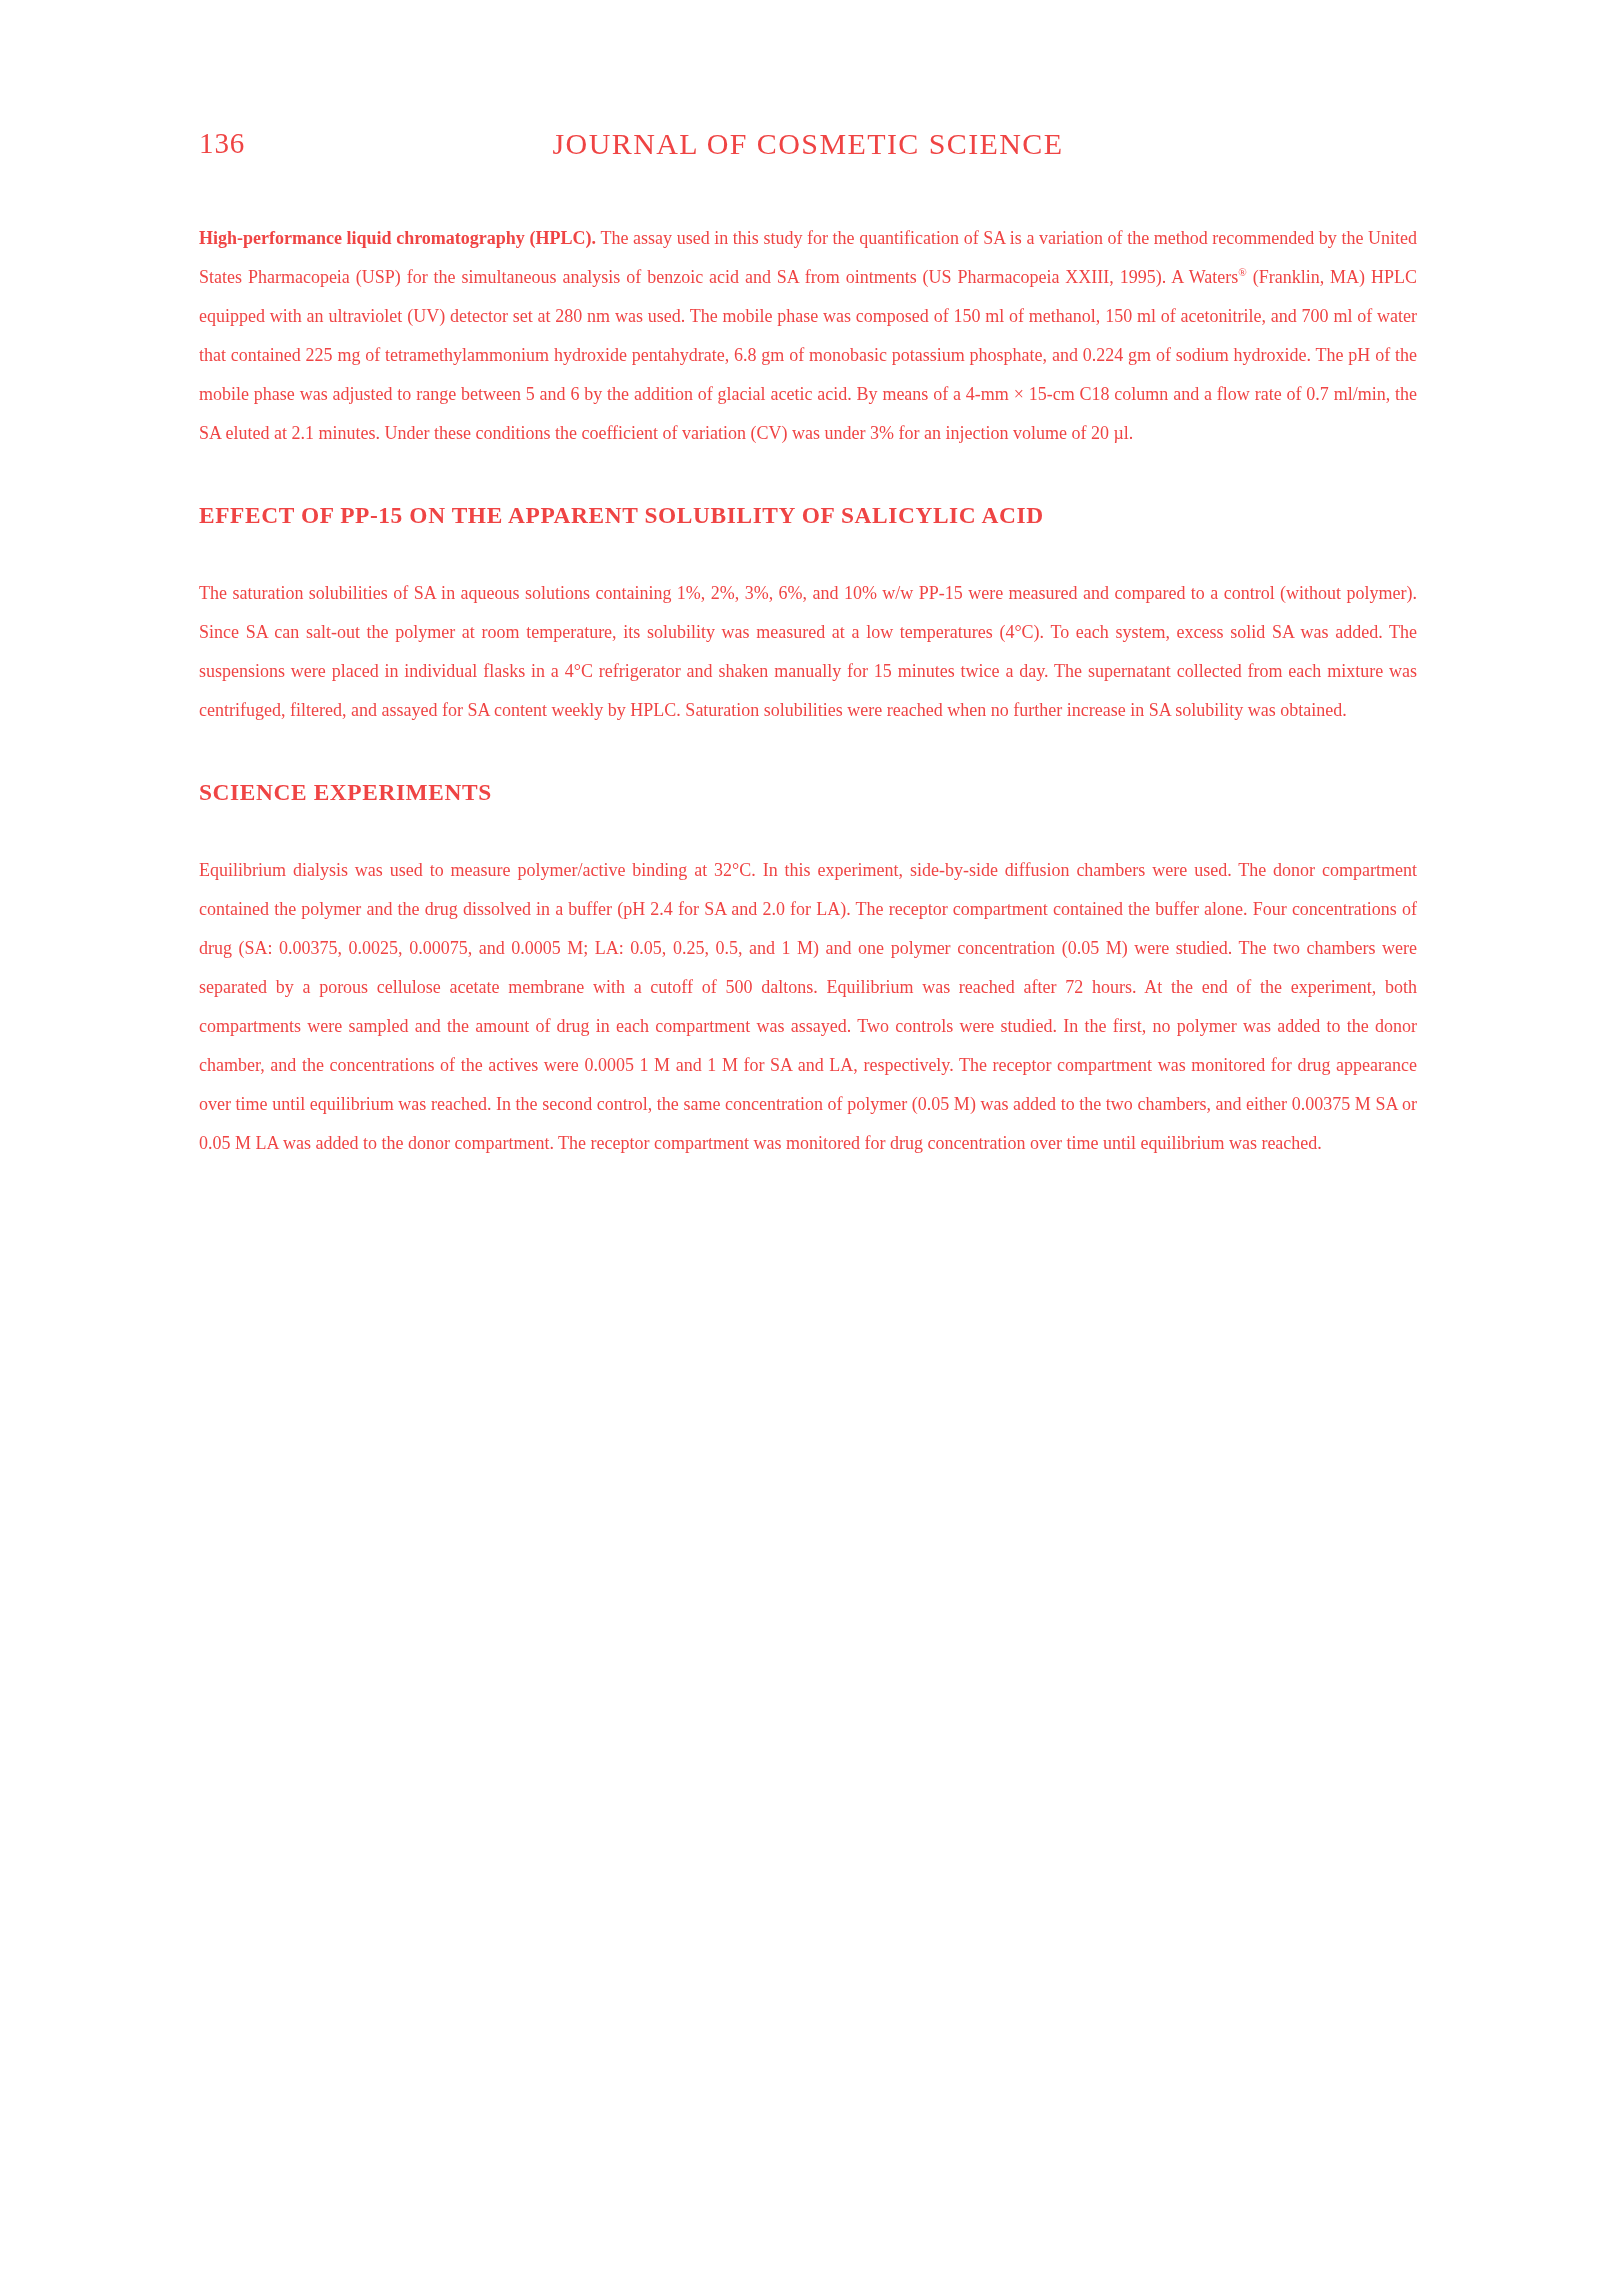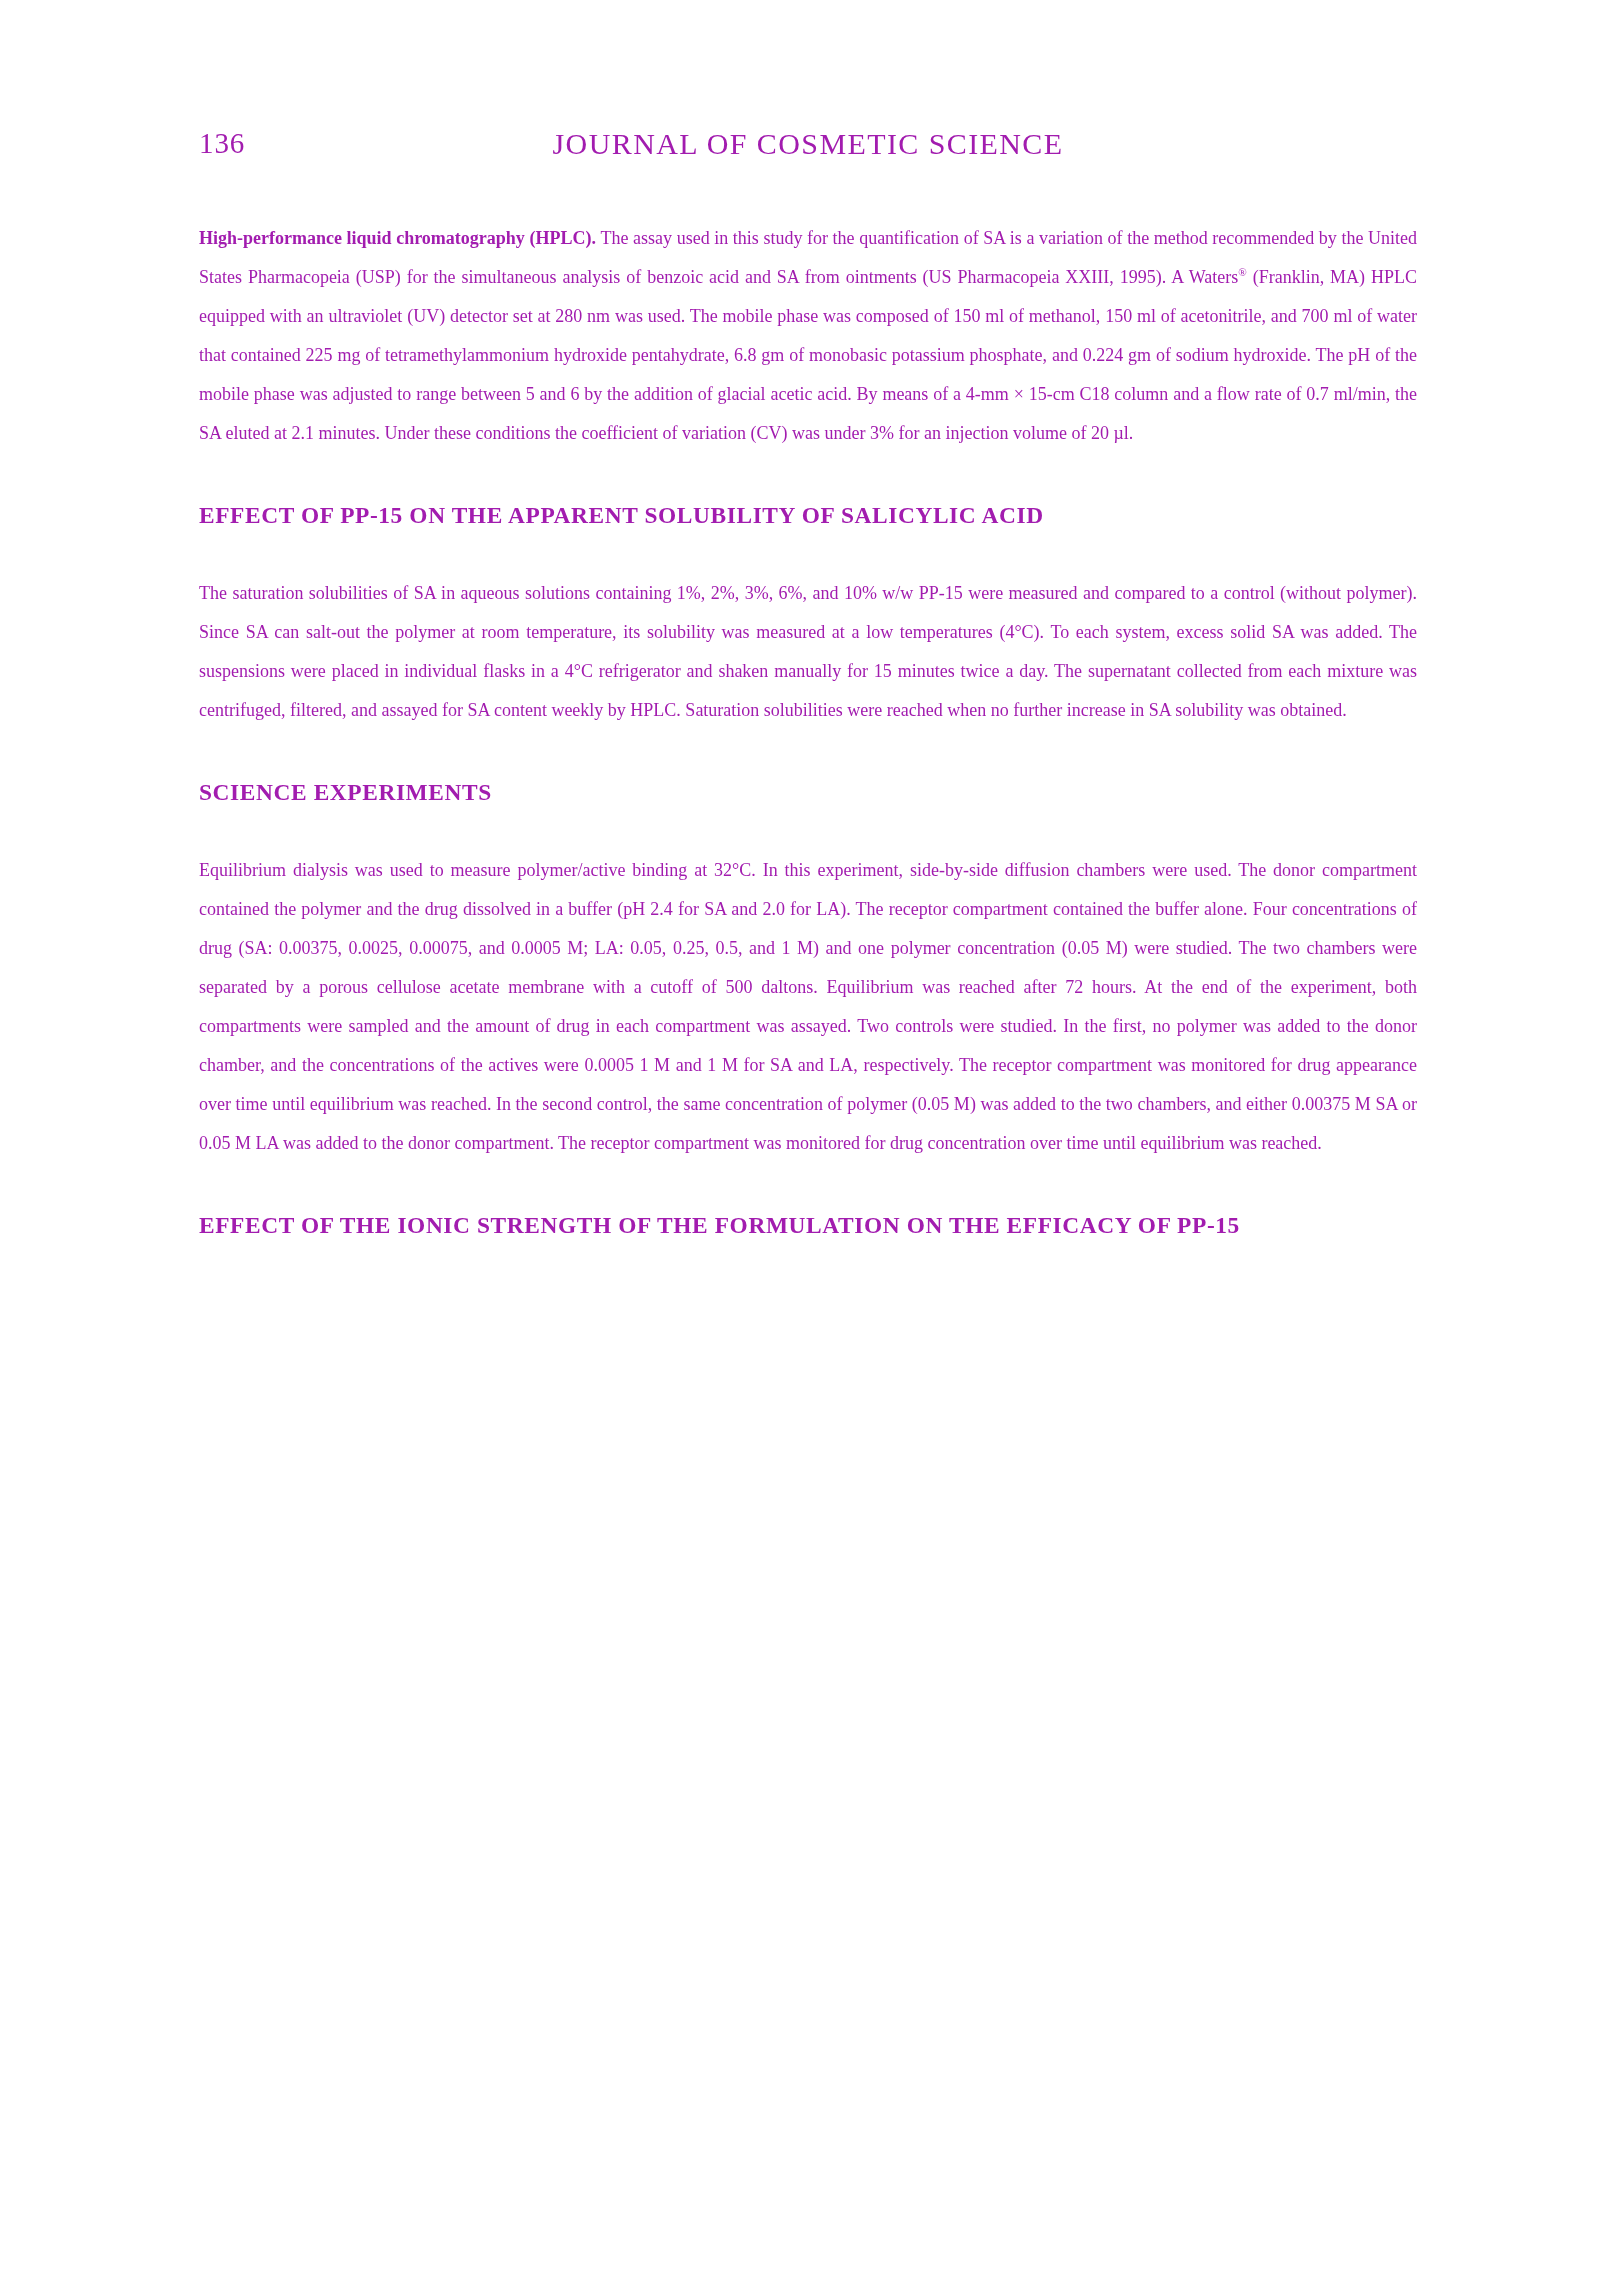--- a/index.html
+++ b/index.html
@@ -5,21 +5,21 @@
   html, body {
     margin: 0;
     padding: 0;
     background: #ffffff;
   }
   .page {
     position: relative;
     width: 1610px;
     height: 2289px;
     background: #ffffff;
-    color: #a21caf;
+    color: #ef4444;
     font-family: "Liberation Serif", "DejaVu Serif", serif;
     overflow: hidden;
   }
   .running-header {
     position: absolute;
     top: 127px;
     left: 199px;
     width: 1218px;
     height: 41px;
   }
@@ -78,17 +78,16 @@
     <p class="body-para"><span class="run-bold">High-performance liquid chromatography (HPLC). </span><span>The assay used in this study for the quantification of SA is a variation of the method recommended by the United States Pharmacopeia (USP) for the simultaneous analysis of benzoic acid and SA from ointments (US Pharmacopeia XXIII, 1995). A Waters</span><sup>®</sup><span> (Franklin, MA) HPLC equipped with an ultraviolet (UV) detector set at 280 nm was used. The mobile phase was composed of 150 ml of methanol, 150 ml of acetonitrile, and 700 ml of water that contained 225 mg of tetramethylammonium hydroxide pentahydrate, 6.8 gm of monobasic potassium phosphate, and 0.224 gm of sodium hydroxide. The pH of the mobile phase was adjusted to range between 5 and 6 by the addition of glacial acetic acid. By means of a 4-mm × 15-cm C18 column and a flow rate of 0.7 ml/min, the SA eluted at 2.1 minutes. Under these conditions the coefficient of variation (CV) was under 3% for an injection volume of 20 µl.</span></p>
 
     <h2 class="section-heading">EFFECT OF PP-15 ON THE APPARENT SOLUBILITY OF SALICYLIC ACID</h2>
 
     <p class="body-para"><span>The saturation solubilities of SA in aqueous solutions containing 1%, 2%, 3%, 6%, and 10% w/w PP-15 were measured and compared to a control (without polymer). Since SA can salt-out the polymer at room temperature, its solubility was measured at a low temperatures (4°C). To each system, excess solid SA was added. The suspensions were placed in individual flasks in a 4°C refrigerator and shaken manually for 15 minutes twice a day. The supernatant collected from each mixture was centrifuged, filtered, and assayed for SA content weekly by HPLC. Saturation solubilities were reached when no further increase in SA solubility was obtained.</span></p>
 
     <h2 class="section-heading">SCIENCE EXPERIMENTS</h2>
 
     <p class="body-para"><span>Equilibrium dialysis was used to measure polymer/active binding at 32°C. In this experiment, side-by-side diffusion chambers were used. The donor compartment contained the polymer and the drug dissolved in a buffer (pH 2.4 for SA and 2.0 for LA). The receptor compartment contained the buffer alone. Four concentrations of drug (SA: 0.00375, 0.0025, 0.00075, and 0.0005 M; LA: 0.05, 0.25, 0.5, and 1 M) and one polymer concentration (0.05 M) were studied. The two chambers were separated by a porous cellulose acetate membrane with a cutoff of 500 daltons. Equilibrium was reached after 72 hours. At the end of the experiment, both compartments were sampled and the amount of drug in each compartment was assayed. Two controls were studied. In the first, no polymer was added to the donor chamber, and the concentrations of the actives were 0.0005 1 M and 1 M for SA and LA, respectively. The receptor compartment was monitored for drug appearance over time until equilibrium was reached. In the second control, the same concentration of polymer (0.05 M) was added to the two chambers, and either 0.00375 M SA or 0.05 M LA was added to the donor compartment. The receptor compartment was monitored for drug concentration over time until equilibrium was reached.</span></p>
 
-    <h2 class="section-heading">EFFECT OF THE IONIC STRENGTH OF THE FORMULATION ON THE EFFICACY OF PP-15</h2>
 
   </main>
 </div>
 
 
 </body></html>

